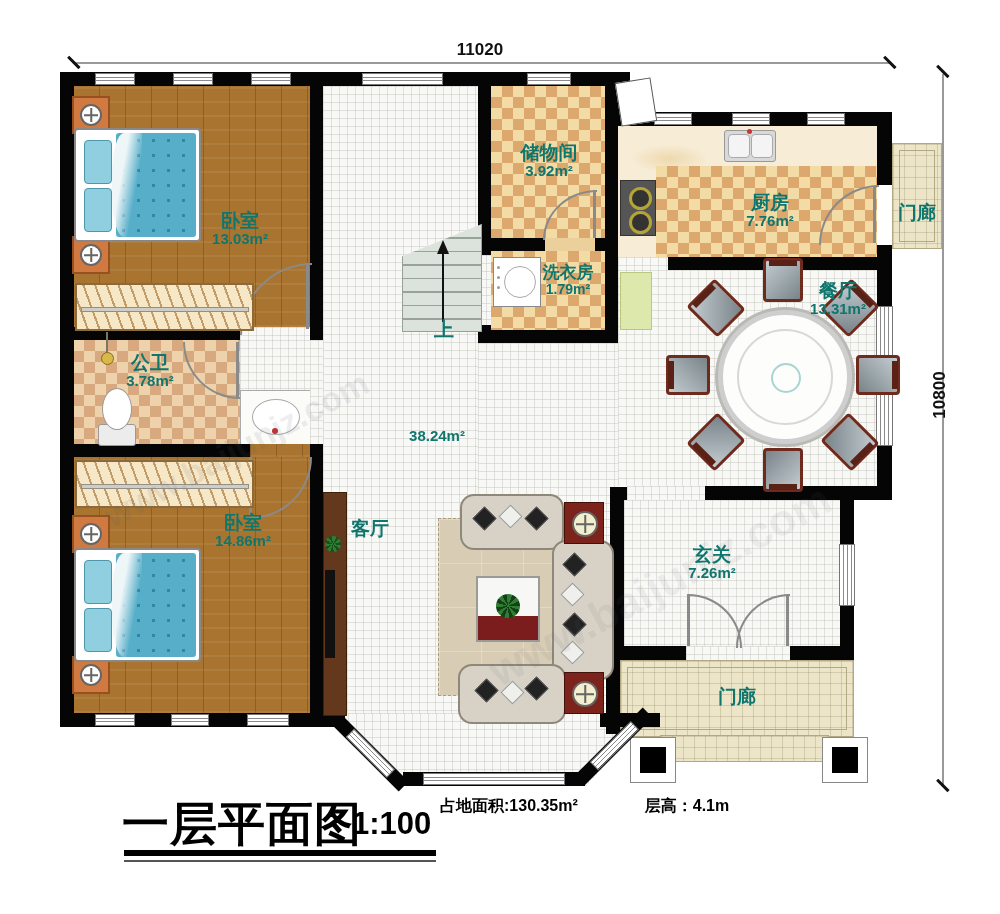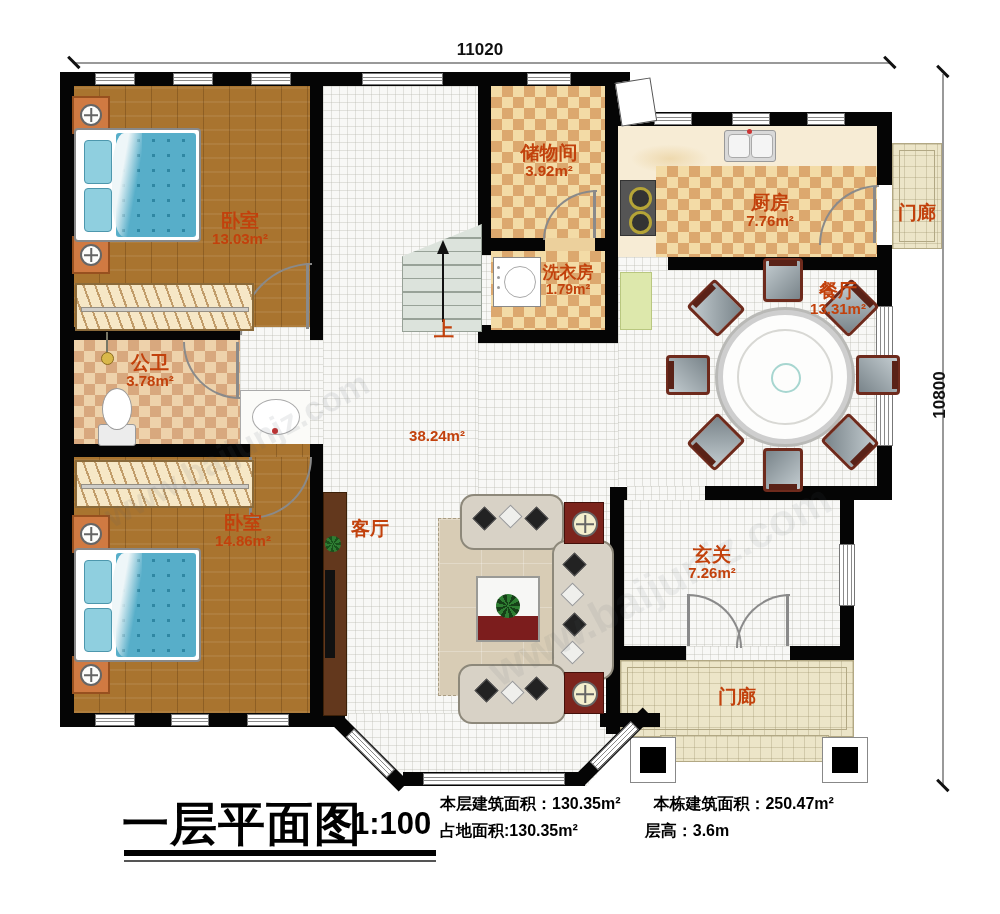--- a/index.html
+++ b/index.html
@@ -23,21 +23,21 @@
                      linear-gradient(90deg,rgba(185,185,178,.38) 1px,transparent 1px);
     background-size:8px 8px;}
   .floor-porch{position:absolute;background-color:#ece5c8;
     background-image:linear-gradient(rgba(150,140,100,.30) 1px,transparent 1px),
                      linear-gradient(90deg,rgba(150,140,100,.30) 1px,transparent 1px);
     background-size:11px 11px;border:1px solid #b2a884;}
   .floor-marble{position:absolute;background-color:#f7ecd5;
     background-image:radial-gradient(ellipse 60px 22px at 20% 25%,#eed9ae 0%,transparent 65%),
                      radial-gradient(ellipse 90px 30px at 70% 55%,#f0e0bd 0%,transparent 60%),
                      radial-gradient(ellipse 55px 20px at 40% 85%,#ecd9ae 0%,transparent 60%);}
-  .rlabel{position:absolute;transform:translateX(-50%);text-align:center;color:#c2410c;
+  .rlabel{position:absolute;transform:translateX(-50%);text-align:center;color:#0f766e;
     font-weight:700;white-space:nowrap;line-height:1.12;}
   .rlabel .nm{display:block;font-size:19px;}
   .rlabel .ar{display:block;font-size:15px;}
   .arc{position:absolute;border:0 solid #8a8a8a;}
   .arc.tl{border-top-width:2px;border-left-width:2px;border-top-left-radius:100% 100%;}
   .arc.tr{border-top-width:2px;border-right-width:2px;border-top-right-radius:100% 100%;}
   .arc.br{border-bottom-width:2px;border-right-width:2px;border-bottom-right-radius:100% 100%;}
   .arc.bl{border-bottom-width:2px;border-left-width:2px;border-bottom-left-radius:100% 100%;}
   .leaf{position:absolute;background:#8a8a8a;}
   .nightstand{position:absolute;width:34px;height:34px;background:#d07a42;border:2px solid #97501f;}
@@ -336,25 +336,20 @@
   <div class="dimline" style="left:942px;top:74px;width:1.5px;height:712px;"></div>
   <div class="tick" style="left:935px;top:70px;"></div>
   <div class="tick" style="left:935px;top:784px;"></div>
   <div class="dimtext" style="left:900px;top:385px;width:80px;text-align:center;transform:rotate(-90deg);">10800</div>
 
   <div class="abs" style="left:122px;top:793px;font-size:47px;font-weight:700;color:#000;letter-spacing:1px;">一层平面图</div>
   <div class="abs" style="left:352px;top:806px;font-size:31px;font-weight:600;color:#000;">1:100</div>
   <div class="abs" style="left:124px;top:850px;width:312px;height:6px;background:#000;"></div>
   <div class="abs" style="left:124px;top:860px;width:312px;height:2px;background:#555;"></div>
   <div class="abs" style="left:440px;top:792px;width:540px;color:#000;font-weight:600;font-size:16px;line-height:1.55;">
-    <div>
-      <span>本层建筑面积：130.35m²</span>
-      <span style="display:inline-block;width:24px;"></span>
-      <span>本栋建筑面积：250.47m²</span>
-    </div>
     <div style="margin-top:2px;">
       <span>占地面积:130.35m²</span>
       <span style="display:inline-block;width:58px;"></span>
-      <span>层高：3.6m</span>
+      <span>层高：4.1m</span>
     </div>
   </div>
 
 </div>
 
 </body></html>

